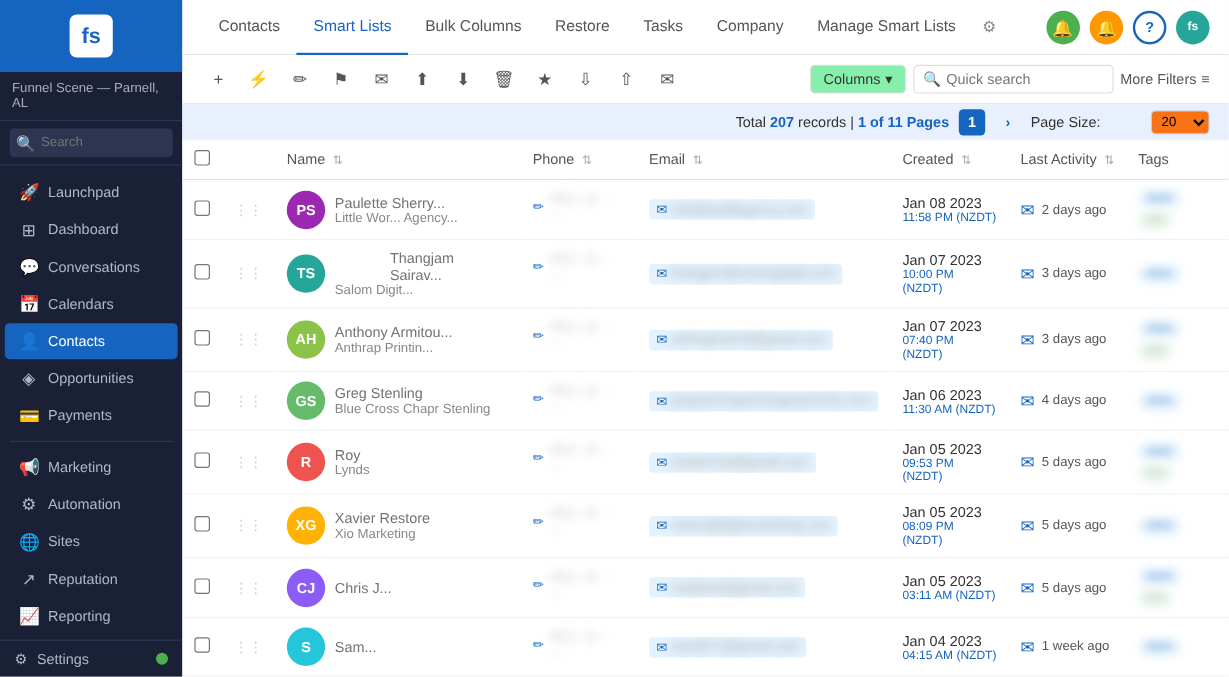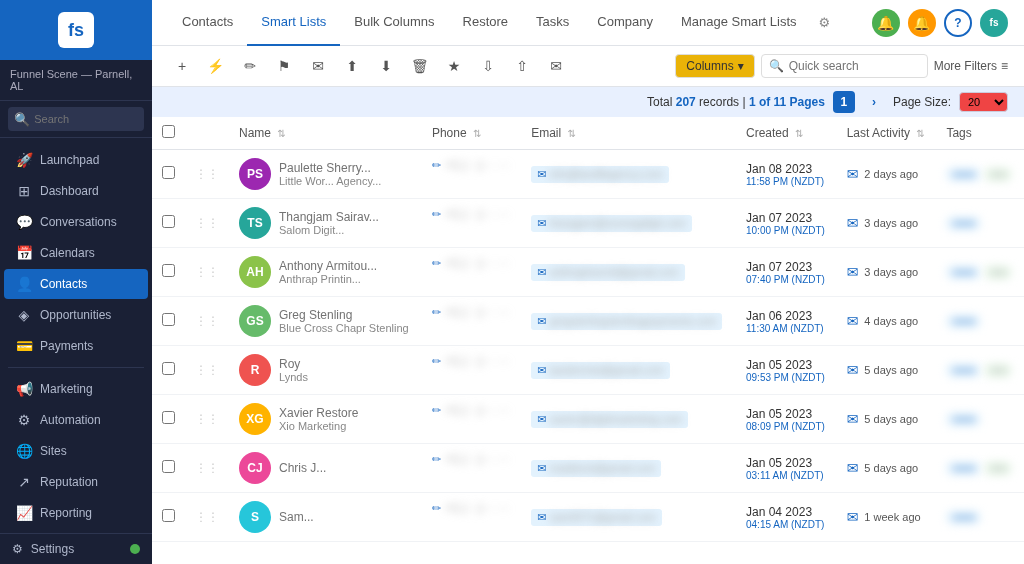--- a/index.html
+++ b/index.html
@@ -36,35 +36,35 @@
     .topbar-icon-btn.green { background: #4caf50; color: #fff; }
     .topbar-icon-btn.orange { background: #ff9800; color: #fff; }
     .topbar-icon-btn.blue-outline { background: #fff; color: #1565c0; border: 2px solid #1565c0; font-weight: bold; }
     .topbar-icon-btn.teal { background: #26a69a; color: #fff; }
     .gear-btn { color: #888; cursor: pointer; margin-left: 8px; }
 
     
     .toolbar { background: #fff; border-bottom: 1px solid #e0e3e8; display: flex; align-items: center; padding: 6px 16px; gap: 6px; flex-shrink: 0; }
     .toolbar-btn { width: 28px; height: 28px; display: flex; align-items: center; justify-content: center; border: none; background: transparent; cursor: pointer; color: #555; font-size: 14px; border-radius: 4px; }
     .toolbar-spacer { flex: 1; }
-    .columns-btn { display: flex; align-items: center; gap: 4px; border: 1px solid #ddd; border-radius: 4px; padding: 4px 10px; cursor: pointer; font-size: 12px; color: #333; background: #eab308; }
+    .columns-btn { display: flex; align-items: center; gap: 4px; border: 1px solid #ddd; border-radius: 4px; padding: 4px 10px; cursor: pointer; font-size: 12px; color: #333; background: #86efac; }
     .search-box { display: flex; align-items: center; border: 1px solid #ddd; border-radius: 4px; padding: 4px 8px; gap: 4px; background: #fff; }
     .search-box input { border: none; outline: none; font-size: 12px; color: #888; width: 130px; }
     .more-filters-btn { display: flex; align-items: center; gap: 4px; font-size: 12px; color: #555; cursor: pointer; }
 
     
     .table-container { flex: 1; overflow-y: auto; overflow-x: hidden; }
 
     
     .pagination-bar { background: #e8f0fe; padding: 4px 16px; display: flex; align-items: center; justify-content: flex-end; gap: 8px; font-size: 12px; color: #333; flex-shrink: 0; }
     .pagination-bar .highlight { font-weight: 600; color: #1565c0; }
     .page-btn { width: 22px; height: 22px; border-radius: 4px; display: flex; align-items: center; justify-content: center; font-size: 12px; cursor: pointer; font-weight: 600; }
     .page-btn.active { background: #1565c0; color: #fff; }
     .page-btn.arrow { background: transparent; color: #1565c0; }
-    .page-size-select { border: 1px solid #ccd; border-radius: 4px; padding: 2px 4px; font-size: 11px; cursor: pointer; background: #ef4444; }
+    .page-size-select { border: 1px solid #ccd; border-radius: 4px; padding: 2px 4px; font-size: 11px; cursor: pointer; background: #f97316; margin-left: 34px; }
 
     
     table { width: 100%; border-collapse: collapse; }
     thead tr { background: #fff; border-bottom: 1px solid #e0e3e8; }
     thead th { padding: 8px 10px; text-align: left; font-size: 12px; font-weight: 500; color: #555; white-space: nowrap; }
     thead th .sort-icon { color: #aaa; font-size: 10px; margin-left: 3px; }
     tbody tr { border-bottom: 1px solid #f0f2f5; }
     td { padding: 8px 10px; vertical-align: middle; font-size: 12px; color: #333; }
     .checkbox-col { width: 30px; }
     .drag-col { width: 20px; color: #ccc; }
@@ -289,21 +289,21 @@
       </div>
     </td>
   </tr>
           <tr>
     <td class="checkbox-col"><input type="checkbox" style=""></td>
     <td class="drag-col" style="color:#ccc;cursor:grab;">⋮⋮</td>
     <td>
       <div class="name-cell">
         <div class="avatar" style="background:#26a69a">TS</div>
         <div class="name-info">
-          <div class="primary" style="cursor:pointer;">Thangjam Sairav...</div>
+          <div class="primary" style="cursor:pointer;margin-left:46px;">Thangjam Sairav...</div>
           <div class="secondary">Salom Digit...</div>
         </div>
       </div>
     </td>
     <td class="phone-cell">
       <span style="color:#1565c0;font-size:11px;cursor:pointer;">✏</span>
       <span class="blurred">+1 (···)··· ···</span>
     </td>
     <td>
       <span class="email-badge" style="cursor:pointer;">
@@ -492,21 +492,21 @@
         <span class="tag blurred blue">••••••</span>
 
       </div>
     </td>
   </tr>
           <tr>
     <td class="checkbox-col"><input type="checkbox" style=""></td>
     <td class="drag-col" style="color:#ccc;cursor:grab;">⋮⋮</td>
     <td>
       <div class="name-cell">
-        <div class="avatar" style="background:#ec4899">CJ</div>
+        <div class="avatar" style="background:#8b5cf6">CJ</div>
         <div class="name-info">
           <div class="primary" style="cursor:pointer;">Chris J...</div>
           <div class="secondary"></div>
         </div>
       </div>
     </td>
     <td class="phone-cell">
       <span style="color:#1565c0;font-size:11px;cursor:pointer;">✏</span>
       <span class="blurred">+1 (···)··· ···</span>
     </td>

